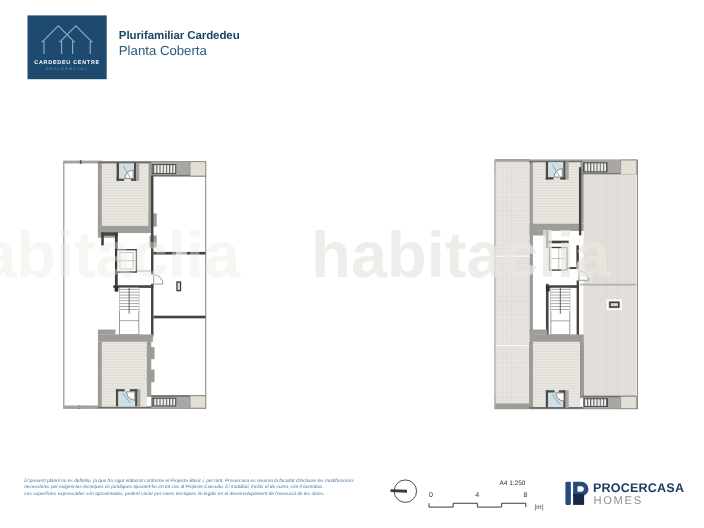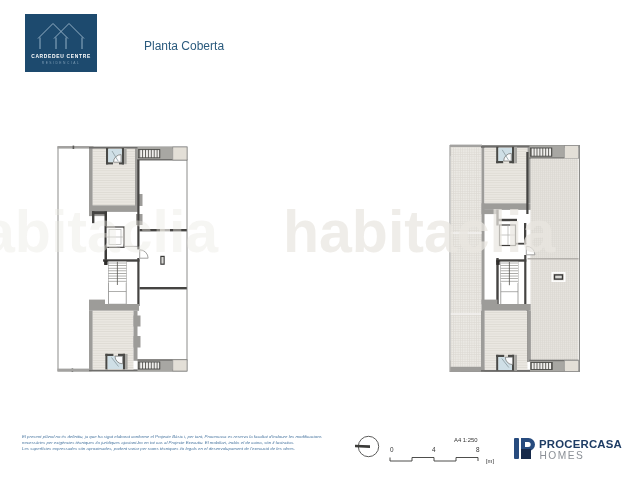--- a/index.html
+++ b/index.html
@@ -17,22 +17,23 @@
 <path d="M15,23.5 V35 M13,24.5 L28,9.5 L43,24.5 M41,23.5 V35"></path>
 <path d="M31,23.5 V35 M29,24.5 L44,9.5 L59,24.5 M57,23.5 V35"></path>
 </g>
 
 <text x="36" y="44" fill="#ffffff" font-size="4.9" text-anchor="middle" letter-spacing="0.7" font-weight="bold">CARDEDEU CENTRE</text>
 
 <text x="36" y="50" fill="#7e9db6" font-size="3.3" text-anchor="middle" letter-spacing="1.5">RESIDENCIAL</text>
 </svg>
 </div>
 
-
-<div class="abs" style="left:108px;top:39px;font-size:12px;color:#2a5a7d;margin-left:36px;">Planta Coberta</div>
+<div class="abs" style="left:108px;top:26px;font-size:10.5px;font-weight:bold;color:#1b4766;letter-spacing:-0.1px;">Plurifamiliar Cardedeu</div>
+
+<div class="abs" style="left:108px;top:39px;font-size:12px;color:#2a5a7d;">Planta Coberta</div>
 
 <svg class="abs" style="left:0;top:0;" width="640" height="480" viewBox="0 0 640 480">
 <defs>
 <pattern id="hstripe" width="4" height="2.4" patternUnits="userSpaceOnUse">
 <rect width="4" height="2.4" fill="#eae7e1"></rect>
 <rect width="4" height="0.7" y="0" fill="#dcd8d1"></rect>
 </pattern>
 <pattern id="grid" width="2.3" height="2.3" patternUnits="userSpaceOnUse">
 <rect width="2.3" height="2.3" fill="#ebe9e4"></rect>
 <rect width="2.3" height="0.55" fill="#dcd9d3"></rect>

